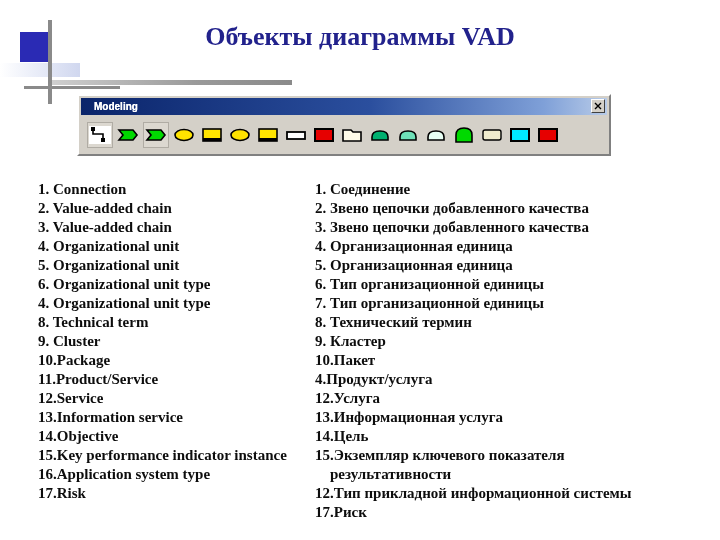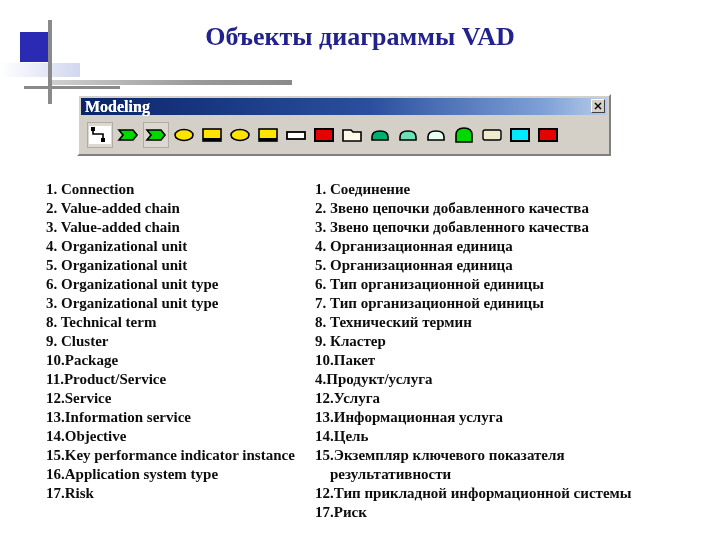--- a/index.html
+++ b/index.html
@@ -97,24 +97,24 @@
   #toolbar-titlebar {
     position: relative;
     height: 17px;
     margin: 2px 2px 0 2px;
     background: linear-gradient(to right, #0a246a 0%, #2b4f9e 55%, #7fa0d8 88%, #b8cbe8 100%);
     display: flex;
     align-items: center;
   }
   #toolbar-title-text {
     color: #ffffff;
-    font-family: Liberation Serif, serif;
+    font-family: Liberation Sans, sans-serif;
     font-weight: bold;
-    font-size: 16px;
-    padding-left: 4px;
+    font-size: 10px;
+    padding-left: 13px;
     line-height: 17px;
     text-shadow: 0 0 0 #fff;
   }
   #toolbar-close-button {
     position: absolute;
     right: 2px;
     top: 1px;
     width: 14px;
     height: 14px;
     background: #d4d0c8;
@@ -155,21 +155,21 @@
   #lists {
     position: absolute;
     left: 38px;
     top: 180px;
     width: 660px;
   }
   .col {
     position: absolute;
     top: 0;
   }
-  #col-en { left: 8px; width: 270px; }
+  #col-en { left: 0; width: 270px; }
   #col-ru { left: 277px; width: 390px; }
   .list-row {
     font-family: "Liberation Serif", serif;
     font-size: 15px;
     font-weight: bold;
     color: #0d0d0d;
     line-height: 19px;
     white-space: nowrap;
   }
   .list-row.cont { padding-left: 15px; }
@@ -325,21 +325,21 @@
 </div>
 
 <div id="lists">
   <div class="col" id="col-en">
       <div class="list-row">1. Connection</div>
       <div class="list-row">2. Value-added chain</div>
       <div class="list-row">3. Value-added chain</div>
       <div class="list-row">4. Organizational unit</div>
       <div class="list-row">5. Organizational unit</div>
       <div class="list-row">6. Organizational unit type</div>
-      <div class="list-row">3. Organizational unit type</div>
+      <div class="list-row">4. Organizational unit type</div>
       <div class="list-row">8. Technical term</div>
       <div class="list-row">9. Cluster</div>
       <div class="list-row">10.Package</div>
       <div class="list-row">11.Product/Service</div>
       <div class="list-row">12.Service</div>
       <div class="list-row">13.Information service</div>
       <div class="list-row">14.Objective</div>
       <div class="list-row">15.Key performance indicator instance</div>
       <div class="list-row">16.Application system type</div>
       <div class="list-row">17.Risk</div>

